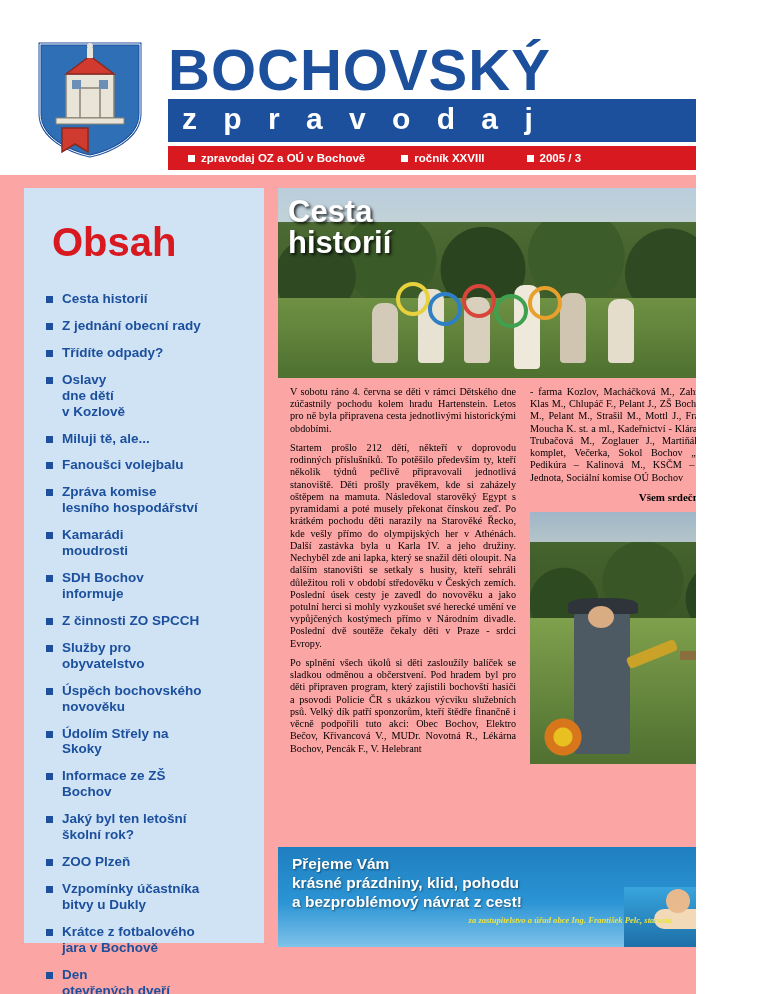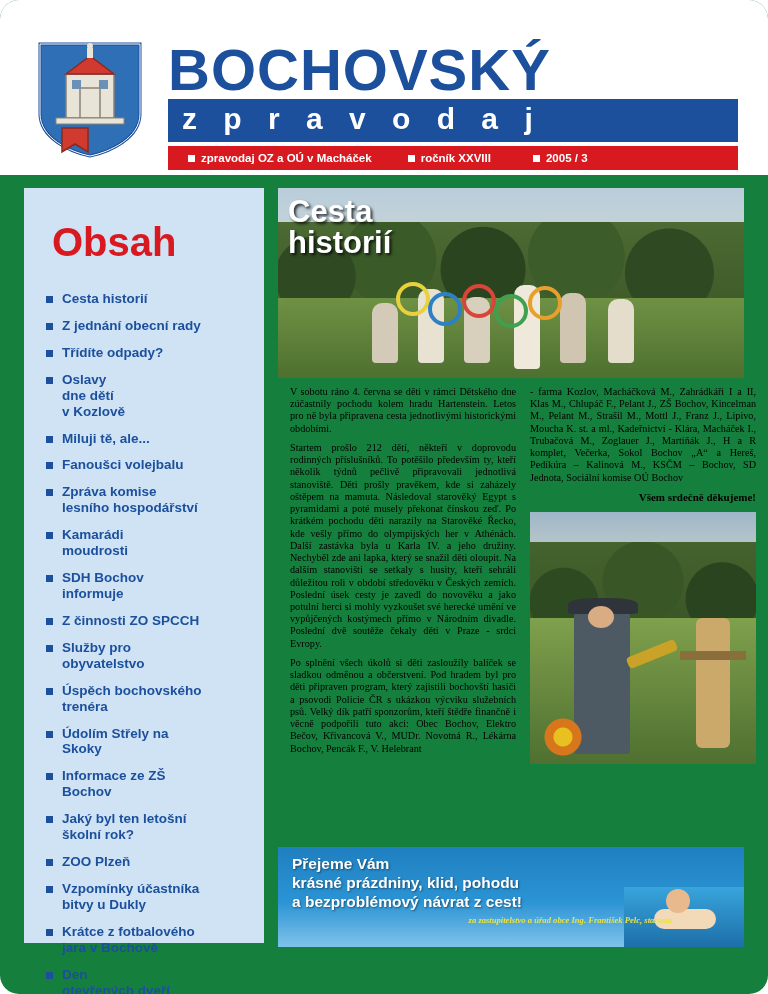--- a/index.html
+++ b/index.html
@@ -3,25 +3,24 @@
 <meta charset="utf-8">
 <style>
   * { box-sizing: border-box; }
   html, body {
     margin: 0; padding: 0;
     background: #ffffff;
     font-family: "Liberation Sans", sans-serif;
   }
   #page {
     position: relative;
-    width: 768px;
+    width: 696px;
     height: 994px;
-    background: #15803d;
+    background: #fca5a5;
     overflow: hidden;
-    border-radius: 19px;
   }
 
   
   .masthead {
     position: absolute;
     left: 0; top: 0;
     width: 768px;
     height: 175px;
     background: #ffffff;
   }
@@ -341,21 +340,21 @@
     </svg>
 
     <div class="title-block">
       <div class="title-main">BOCHOVSKÝ</div>
       <div class="title-sub-bar">z p r a v o d a j</div>
     </div>
 
     <div class="redbar">
       <span class="seg s1">
         <span class="sq"></span>
-        <span>zpravodaj OZ a OÚ v Macháček</span>
+        <span>zpravodaj OZ a OÚ v Bochově</span>
       </span>
       <span class="seg s2">
         <span class="sq"></span>
         <span>ročník XXVIII</span>
       </span>
       <span class="seg s3">
         <span class="sq"></span>
         <span>2005 / 3</span>
       </span>
     </div>
@@ -377,21 +376,21 @@
         <li><span style="white-space:pre-line">Zpráva komise
 lesního hospodářství</span></li>
         <li><span style="white-space:pre-line">Kamarádi
 moudrosti</span></li>
         <li><span style="white-space:pre-line">SDH Bochov
 informuje</span></li>
         <li><span>Z činnosti ZO SPCCH</span></li>
         <li><span style="white-space:pre-line">Služby pro
 obyvatelstvo</span></li>
         <li><span style="white-space:pre-line">Úspěch bochovského
-trenéra</span></li>
+novověku</span></li>
         <li><span style="white-space:pre-line">Údolím Střely na
 Skoky</span></li>
         <li><span style="white-space:pre-line">Informace ze ZŠ
 Bochov</span></li>
         <li><span style="white-space:pre-line">Jaký byl ten letošní
 školní rok?</span></li>
         <li><span>ZOO Plzeň</span></li>
         <li><span style="white-space:pre-line">Vzpomínky účastníka
 bitvy u Dukly</span></li>
         <li><span style="white-space:pre-line">Krátce z fotbalového

